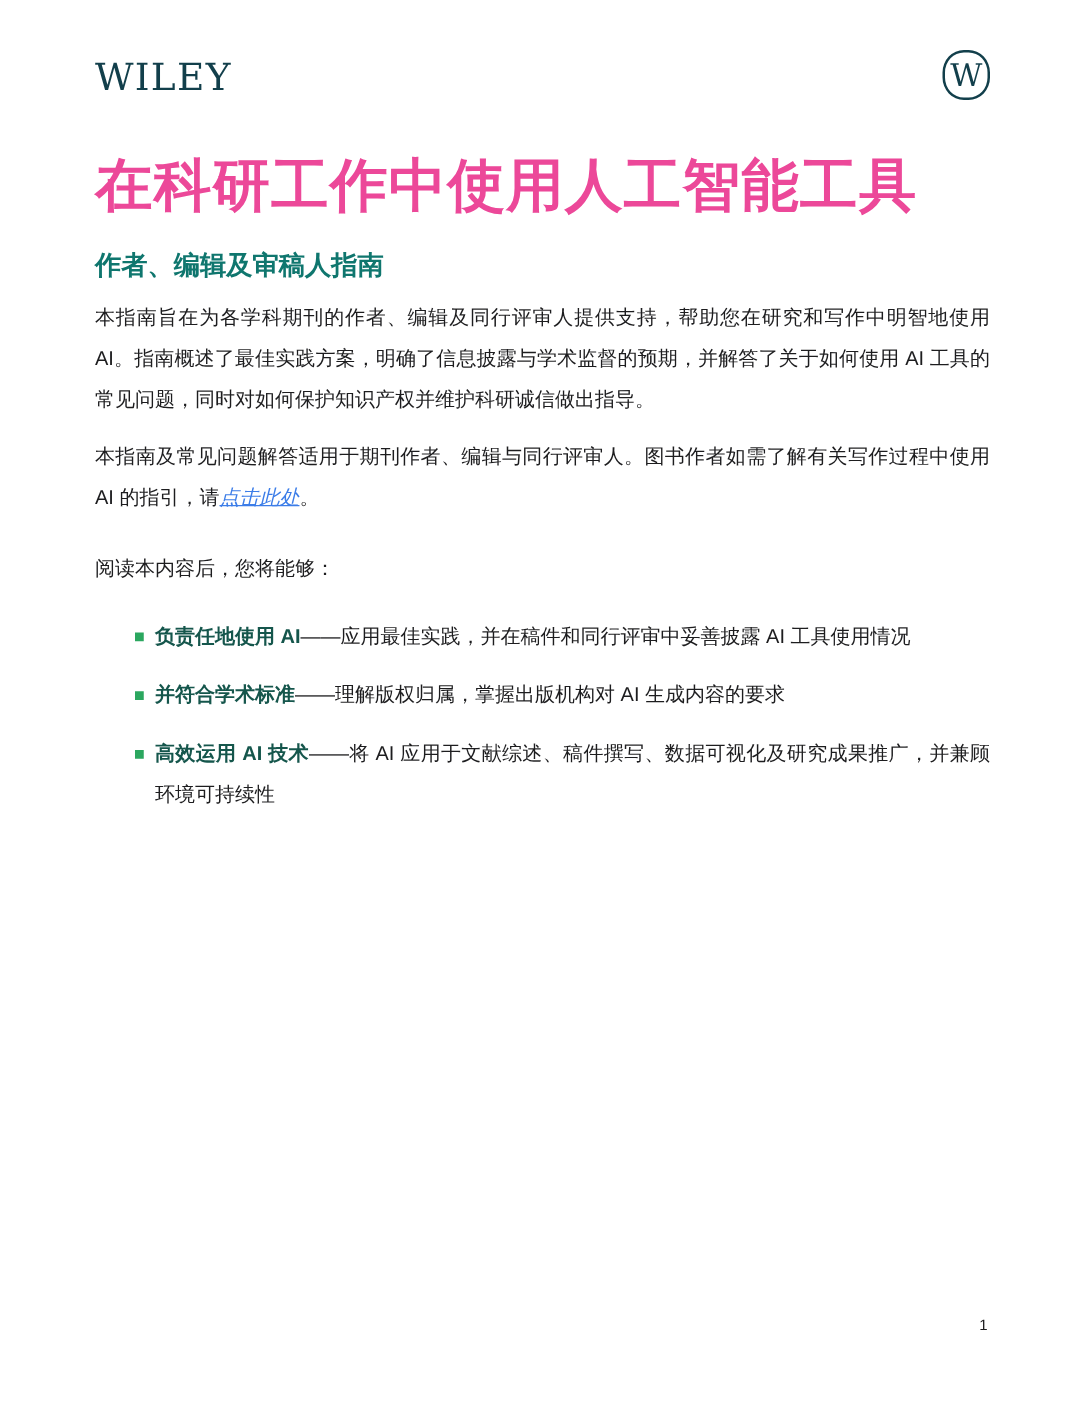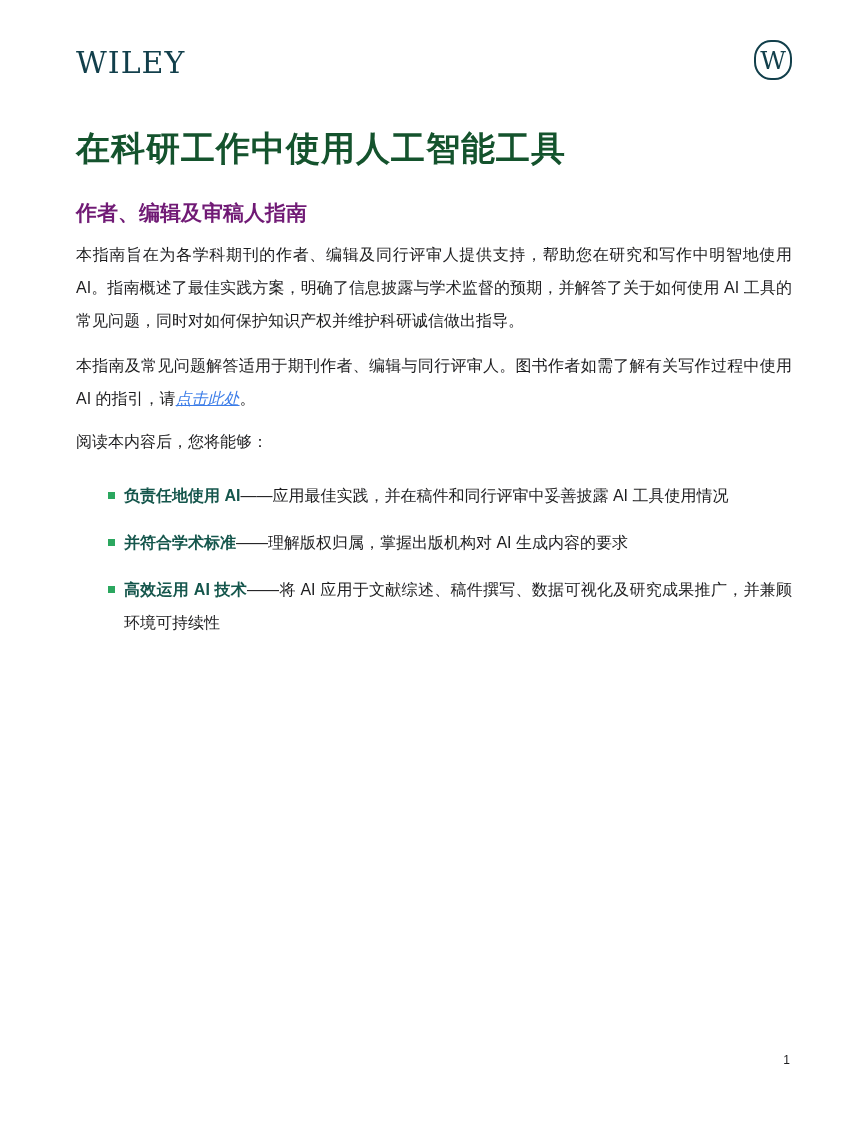--- a/index.html
+++ b/index.html
@@ -45,41 +45,41 @@
     box-sizing: border-box;
   }
   .badge-letter {
     font-family: "DejaVu Serif", "Liberation Serif", serif;
     font-size: 25px;
     line-height: 25px;
     color: #123f4b;
   }
   h1.title {
     margin: 44px 0 0 0;
-    font-size: 34px;
+    font-size: 46px;
     line-height: 40px;
     font-weight: 700;
-    color: #14532d;
+    color: #ec4899;
     letter-spacing: 1px;
   }
   h2.subtitle {
     margin: 32px 0 0 0;
     font-size: 21px;
     line-height: 26px;
     font-weight: 700;
-    color: #701a75;
+    color: #0f766e;
   }
   p.body-par {
     margin: 12px 0 0 0;
     font-size: 16px;
     line-height: 33px;
     text-align: justify;
   }
   p.first-par { margin-top: 25px; }
-  p.outcomes-intro { margin-top: 10px; }
+  p.outcomes-intro { margin-top: 24px; }
   a.inline-link {
     color: #3c7de8;
     text-decoration: underline;
     cursor: pointer;
     font-style: italic;
   }
   ul.bullets {
     list-style: none;
     margin: 21px 0 0 0;
     padding: 0;

